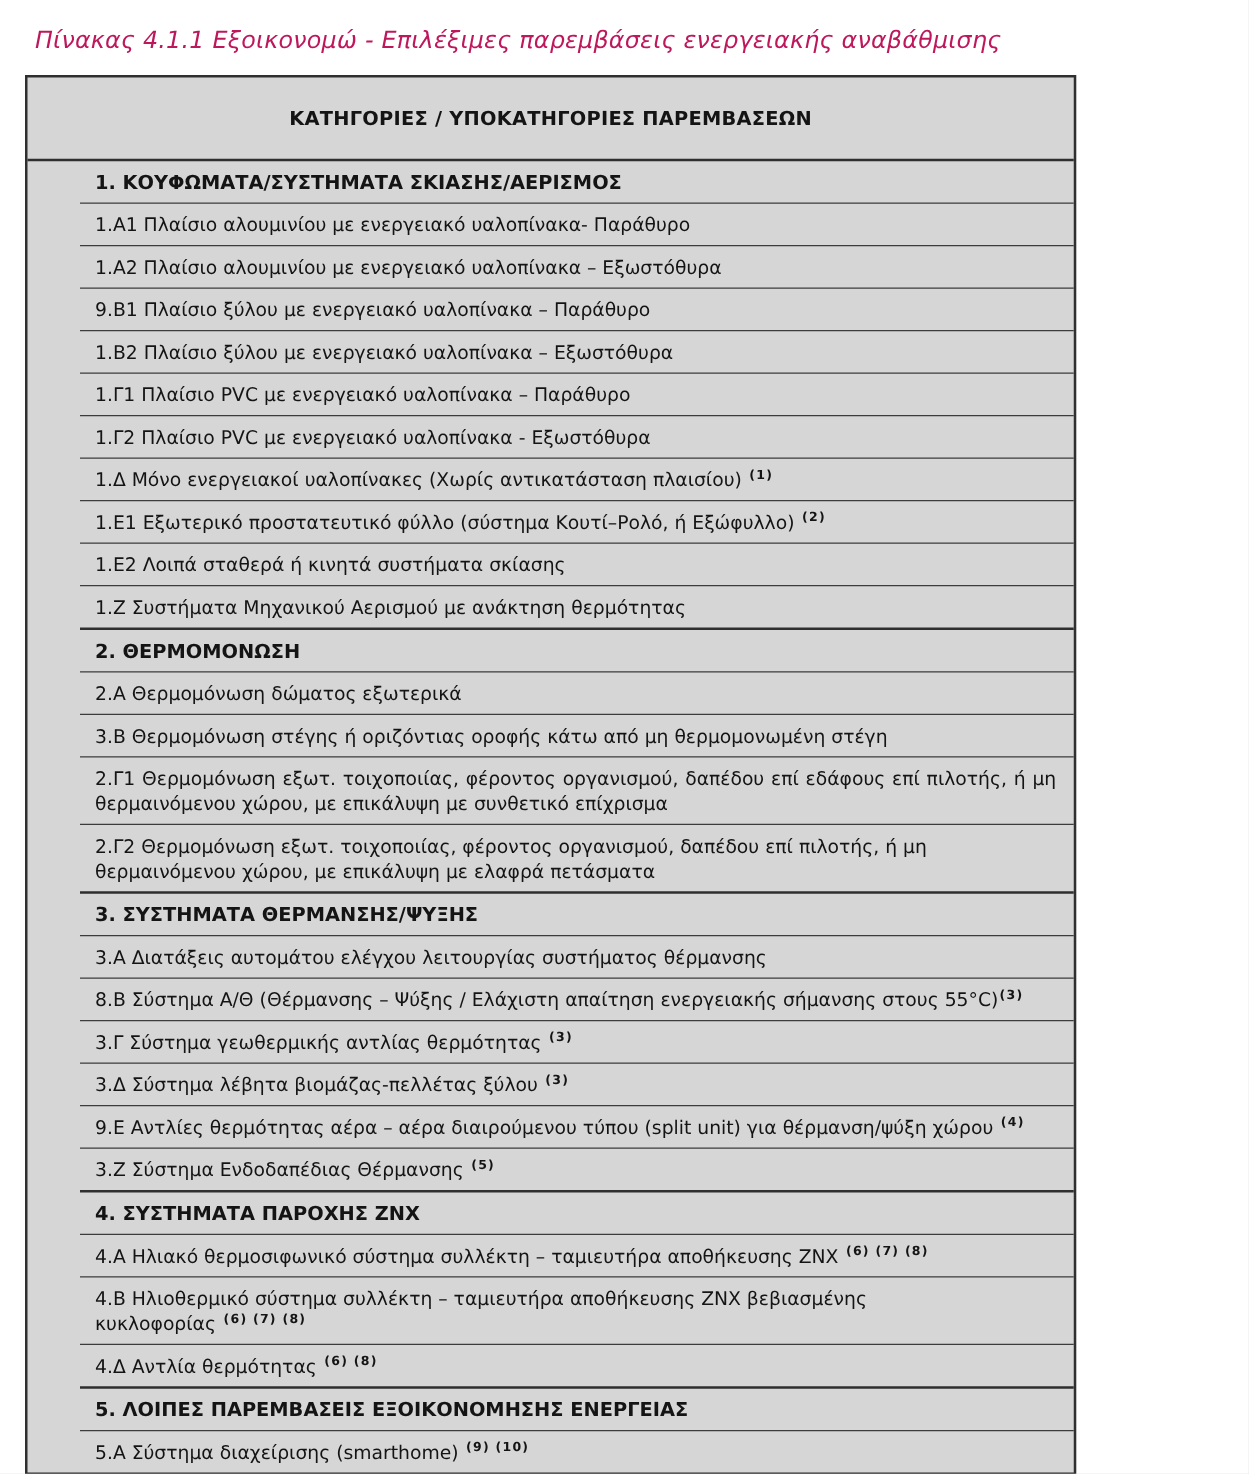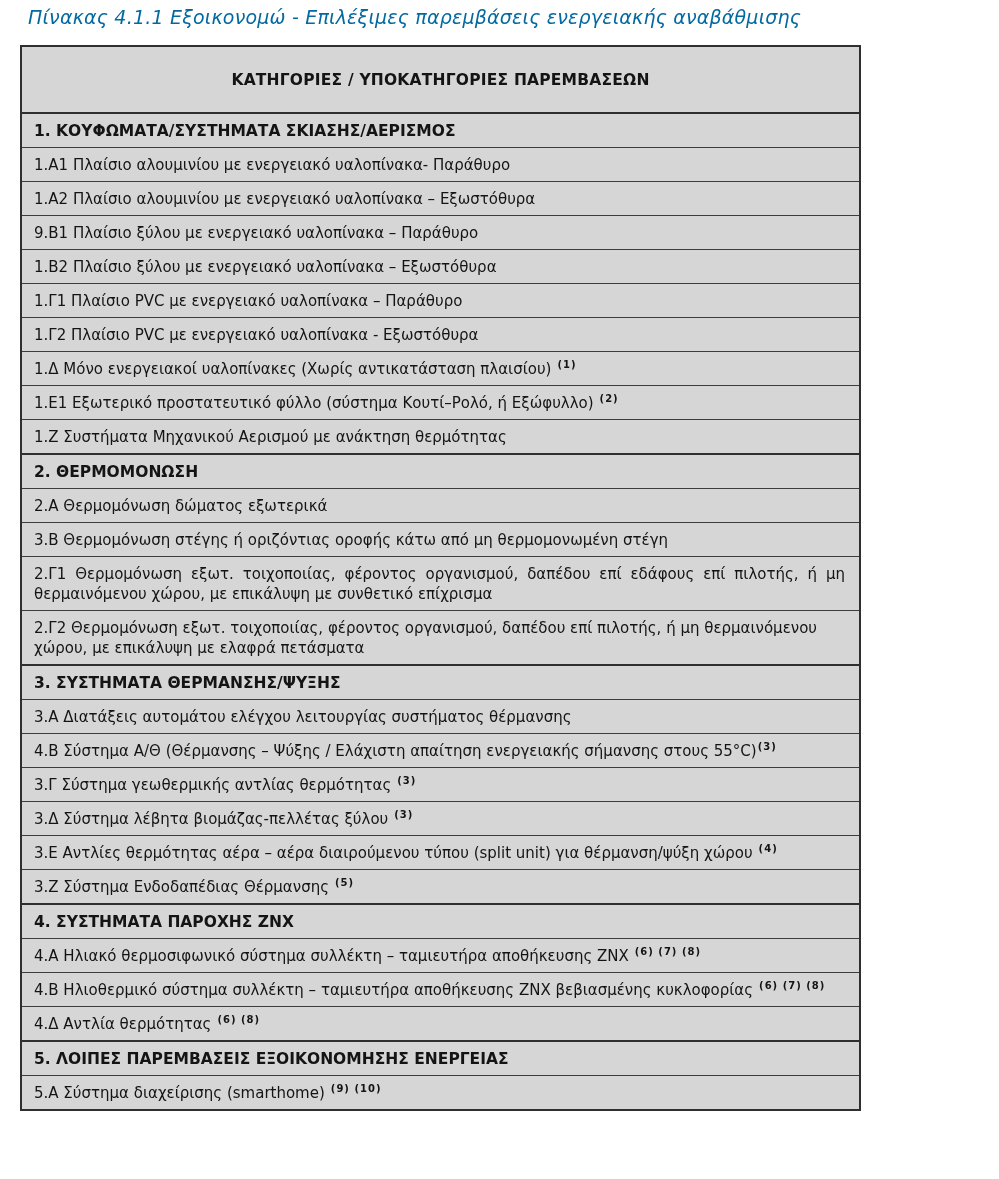--- a/index.html
+++ b/index.html
@@ -15,42 +15,43 @@
     background:var(--page-bg,#fff);
     font-family:"DejaVu Sans","Liberation Sans",sans-serif;
     color:var(--text,#141414);
     overflow:hidden;
   }
   .title{
     font-style:italic;
     font-weight:normal;
     font-size:19px;
     letter-spacing:0.2px;
-    margin:6px 0 0 28px;
-    color:#0369a1;
+    margin:21px 0 0 28px;
+    color:#be185d;
   }
   .table{
     margin:17px 0 0 20px;
     width:841px;
     border:2px solid var(--border,#2f2f2f);
     background:var(--cell-bg,#d6d6d6);
   }
   .header-cell{
     text-align:center;
     font-weight:bold;
     font-size:15.5px;
     letter-spacing:0.2px;
     padding:24px 10px 23px 10px;
     border-bottom:2px solid var(--border,#2f2f2f);
   }
   .row{
     padding:7px 14px 6px 12px;
     font-size:15px;
     line-height:20px;
     border-top:1.5px solid #3c3c3c;
+    margin-left:42px;
   }
   #rows .row:first-child{border-top:none;}
   .row.section{
     font-weight:bold;
     font-size:15.5px;
     border-top:2px solid var(--border,#2f2f2f);
     padding-top:7px;padding-bottom:6px;
   }
   .row.justify{text-align:justify;}
   sup.note{
@@ -74,32 +75,33 @@
     <div id="rows">
         <div class="row section"><span>1. ΚΟΥΦΩΜΑΤΑ/ΣΥΣΤΗΜΑΤΑ ΣΚΙΑΣΗΣ/ΑΕΡΙΣΜΟΣ</span></div>
         <div class="row item"><span>1.Α1 Πλαίσιο αλουμινίου με ενεργειακό υαλοπίνακα- Παράθυρο</span></div>
         <div class="row item"><span>1.Α2 Πλαίσιο αλουμινίου με ενεργειακό υαλοπίνακα – Εξωστόθυρα</span></div>
         <div class="row item"><span>9.Β1 Πλαίσιο ξύλου με ενεργειακό υαλοπίνακα – Παράθυρο</span></div>
         <div class="row item"><span>1.Β2 Πλαίσιο ξύλου με ενεργειακό υαλοπίνακα – Εξωστόθυρα</span></div>
         <div class="row item"><span>1.Γ1 Πλαίσιο PVC με ενεργειακό υαλοπίνακα – Παράθυρο</span></div>
         <div class="row item"><span>1.Γ2 Πλαίσιο PVC με ενεργειακό υαλοπίνακα - Εξωστόθυρα</span></div>
         <div class="row item"><span>1.Δ Μόνο ενεργειακοί υαλοπίνακες (Χωρίς αντικατάσταση πλαισίου)</span><sup class="note">(1)</sup></div>
         <div class="row item"><span>1.Ε1 Εξωτερικό προστατευτικό φύλλο (σύστημα Κουτί–Ρολό, ή Εξώφυλλο)</span><sup class="note">(2)</sup></div>
+        <div class="row item"><span>1.Ε2 Λοιπά σταθερά ή κινητά συστήματα σκίασης</span></div>
         <div class="row item"><span>1.Ζ Συστήματα Μηχανικού Αερισμού με ανάκτηση θερμότητας</span></div>
         <div class="row section"><span>2. ΘΕΡΜΟΜΟΝΩΣΗ</span></div>
         <div class="row item"><span>2.Α Θερμομόνωση δώματος εξωτερικά</span></div>
         <div class="row item"><span>3.Β Θερμομόνωση στέγης ή οριζόντιας οροφής κάτω από μη θερμομονωμένη στέγη</span></div>
         <div class="row item justify"><span>2.Γ1 Θερμομόνωση εξωτ. τοιχοποιίας, φέροντος οργανισμού, δαπέδου επί εδάφους επί  πιλοτής, ή μη θερμαινόμενου χώρου, με επικάλυψη με συνθετικό επίχρισμα</span></div>
         <div class="row item"><span>2.Γ2 Θερμομόνωση εξωτ. τοιχοποιίας, φέροντος οργανισμού, δαπέδου επί πιλοτής, ή μη θερμαινόμενου χώρου, με επικάλυψη με ελαφρά πετάσματα</span></div>
         <div class="row section"><span>3. ΣΥΣΤΗΜΑΤΑ ΘΕΡΜΑΝΣΗΣ/ΨΥΞΗΣ</span></div>
         <div class="row item"><span>3.Α Διατάξεις αυτομάτου ελέγχου λειτουργίας συστήματος θέρμανσης</span></div>
-        <div class="row item"><span>4.Β Σύστημα Α/Θ (Θέρμανσης – Ψύξης /  Ελάχιστη απαίτηση ενεργειακής σήμανσης στους  55°C)</span><sup class="note attached">(3)</sup></div>
+        <div class="row item"><span>8.Β Σύστημα Α/Θ (Θέρμανσης – Ψύξης /  Ελάχιστη απαίτηση ενεργειακής σήμανσης στους  55°C)</span><sup class="note attached">(3)</sup></div>
         <div class="row item"><span>3.Γ Σύστημα γεωθερμικής αντλίας θερμότητας</span><sup class="note">(3)</sup></div>
         <div class="row item"><span>3.Δ Σύστημα λέβητα βιομάζας-πελλέτας ξύλου</span><sup class="note">(3)</sup></div>
-        <div class="row item"><span>3.Ε Αντλίες θερμότητας αέρα – αέρα διαιρούμενου τύπου (split unit) για θέρμανση/ψύξη χώρου</span><sup class="note">(4)</sup></div>
+        <div class="row item"><span>9.Ε Αντλίες θερμότητας αέρα – αέρα διαιρούμενου τύπου (split unit) για θέρμανση/ψύξη χώρου</span><sup class="note">(4)</sup></div>
         <div class="row item"><span>3.Ζ Σύστημα Ενδοδαπέδιας Θέρμανσης</span><sup class="note">(5)</sup></div>
         <div class="row section"><span>4. ΣΥΣΤΗΜΑΤΑ ΠΑΡΟΧΗΣ ΖΝΧ</span></div>
         <div class="row item"><span>4.Α Ηλιακό θερμοσιφωνικό σύστημα συλλέκτη – ταμιευτήρα αποθήκευσης ΖΝΧ</span><sup class="note">(6) (7) (8)</sup></div>
         <div class="row item"><span>4.Β Ηλιοθερμικό σύστημα συλλέκτη – ταμιευτήρα αποθήκευσης ΖΝΧ βεβιασμένης κυκλοφορίας</span><sup class="note">(6) (7) (8)</sup></div>
         <div class="row item"><span>4.Δ Αντλία θερμότητας</span><sup class="note">(6) (8)</sup></div>
         <div class="row section"><span>5. ΛΟΙΠΕΣ ΠΑΡΕΜΒΑΣΕΙΣ ΕΞΟΙΚΟΝΟΜΗΣΗΣ ΕΝΕΡΓΕΙΑΣ</span></div>
         <div class="row item"><span>5.Α Σύστημα διαχείρισης  (smarthome)</span><sup class="note">(9) (10)</sup></div>
       </div>
   </div>
 </div>

